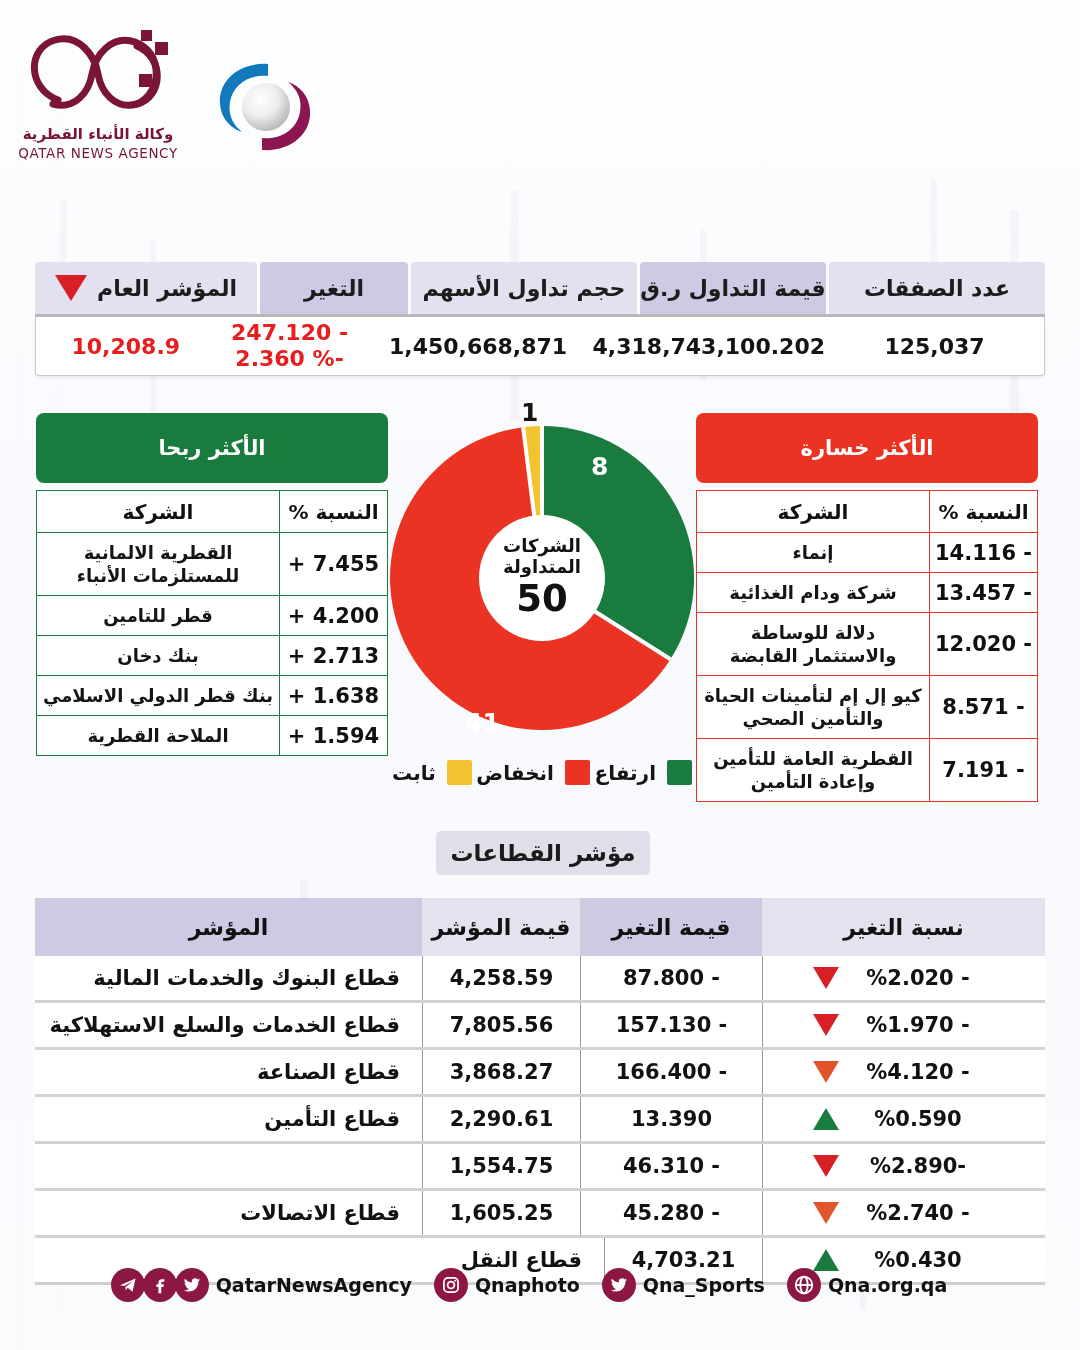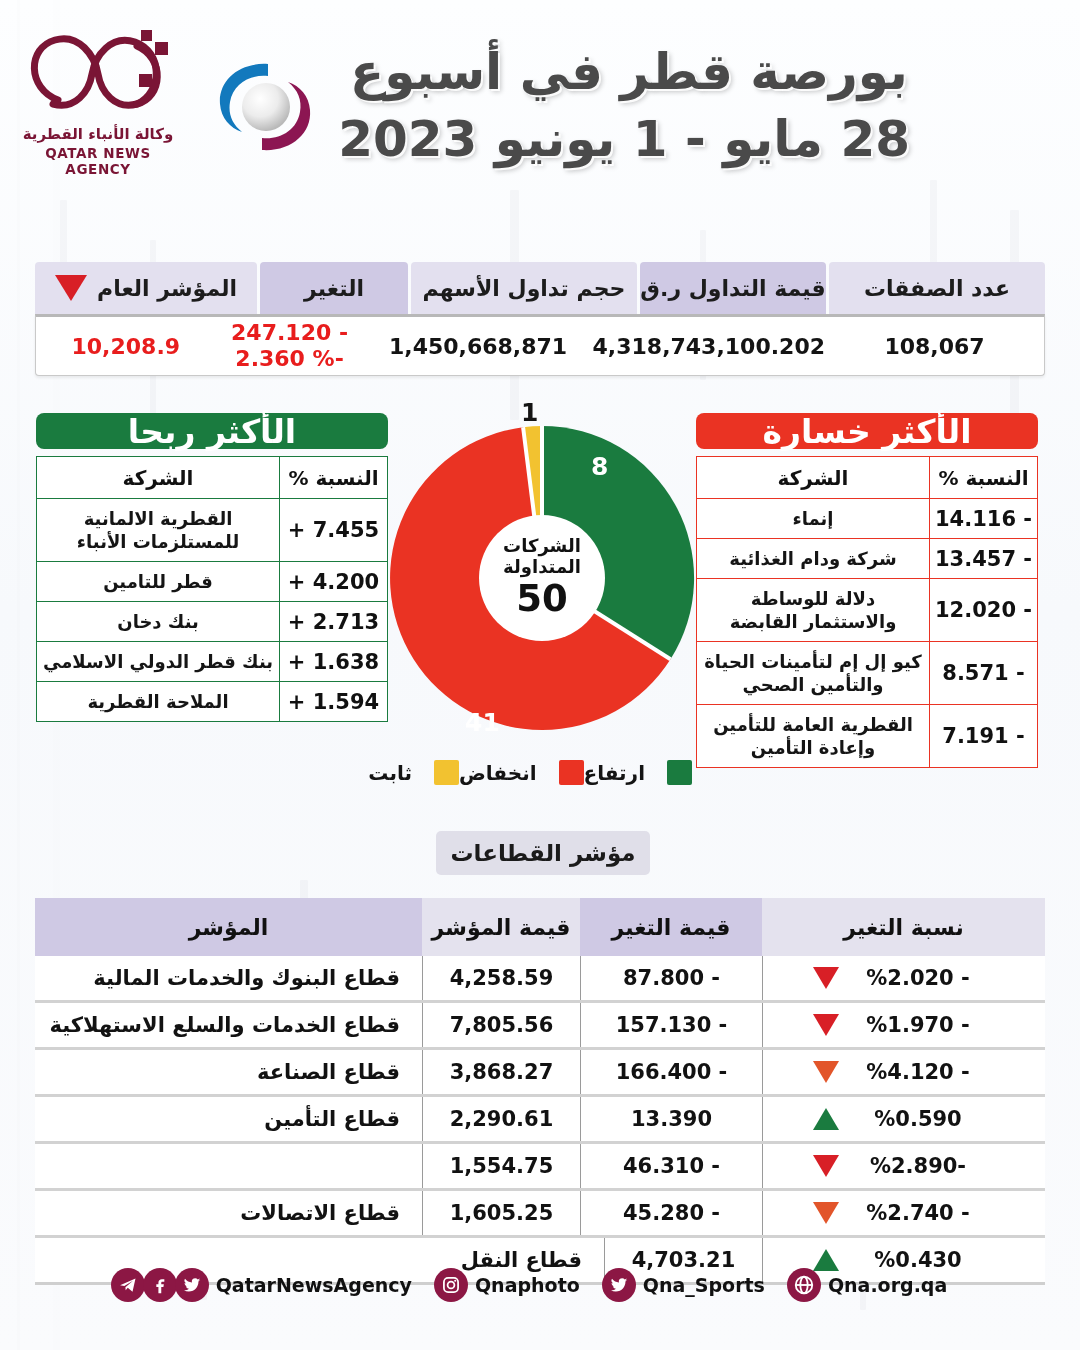--- a/index.html
+++ b/index.html
@@ -89,21 +89,21 @@
   .qna-ar {
     font-size: 15px;
     font-weight: 700;
     color: #7a1535;
     direction: rtl;
     margin-top: 1px;
     letter-spacing: 0.3px;
   }
   .qna-en {
     font-size: 13.5px;
-    font-weight: 700;
+    font-weight: 400;
     color: #7a1535;
     letter-spacing: 0.6px;
     direction: ltr;
     margin-top: 2px;
   }
 
   
   .stats {
     position: absolute;
     top: 262px;
@@ -170,26 +170,26 @@
     margin-right: 10px;
     vertical-align: middle;
   }
 
   
   .panel { position: absolute; }
   .panel-losers { top: 413px; right: 42px; width: 342px; }
   .panel-gainers { top: 413px; left: 36px; width: 352px; }
 
   .panel-title {
-    height: 36px;
+    height: 70px;
     border-radius: 8px;
     display: flex;
     align-items: center;
     justify-content: center;
-    font-size: 33px;
+    font-size: 21px;
     font-weight: 900;
     color: #ffffff;
     direction: rtl;
     letter-spacing: 0.5px;
   }
   .pt-red { background: #ea3323; }
   .pt-green { background: #1a7b3f; }
 
   .panel-table {
     margin-top: 7px;
@@ -278,21 +278,21 @@
     width: 300px;
     display: flex;
     flex-direction: row;
     justify-content: space-between;
     align-items: center;
     direction: rtl;
   }
   .legend-item {
     display: flex;
     align-items: center;
-    gap: 22px;
+    gap: 11px;
     direction: rtl;
   }
   .legend-swatch {
     width: 25px; height: 25px;
     border-radius: 2px;
     display: inline-block;
   }
   .legend-label {
     font-size: 20px;
     font-weight: 800;
@@ -434,24 +434,20 @@
   <div class="bg-bar" style="left:420px; top:950px; width:6px;  height:180px;"></div>
   <div class="bg-bar" style="left:510px; top:190px; width:9px;  height:230px;"></div>
   <div class="bg-bar" style="left:700px; top:230px; width:6px;  height:150px;"></div>
   <div class="bg-bar" style="left:930px; top:180px; width:7px;  height:170px;"></div>
   <div class="bg-bar" style="left:1010px;top:210px; width:9px;  height:210px;"></div>
   <div class="bg-bar" style="left:200px; top:1150px;width:7px;  height:150px;"></div>
   <div class="bg-bar" style="left:860px; top:1120px;width:6px;  height:190px;"></div>
 
   <div class="header">
 
-    <div class="title-wrap">
-      <div class="main-title">بورصة قطر في أسبوع</div>
-      <div class="sub-title">28 مايو - 1 يونيو 2023</div>
-    </div>
 
     <div class="qse-logo">
       <svg width="110" height="110" viewBox="0 0 110 110">
         <path d="M58 12 C30 10 8 28 10 52 C11 66 20 76 32 80 C22 72 18 62 20 50 C23 32 40 22 58 24 Z" fill="#1279bd"></path>
         <path d="M52 98 C80 100 102 82 100 58 C99 44 90 34 78 30 C88 38 92 48 90 60 C87 78 70 88 52 86 Z" fill="#8c1652"></path>
         <defs>
           <radialGradient id="ball" cx="38%" cy="33%" r="68%">
             <stop offset="0%" stop-color="#ffffff"></stop>
             <stop offset="55%" stop-color="#ececec"></stop>
             <stop offset="100%" stop-color="#b9b9b9"></stop>
@@ -481,21 +477,21 @@
       <div class="cell sc-1">عدد الصفقات</div>
       <div class="cell sc-2">قيمة التداول ر.ق</div>
       <div class="cell sc-3">حجم تداول الأسهم</div>
       <div class="cell sc-4">التغير</div>
       <div class="cell sc-5">
         <span>المؤشر العام</span>
         <span class="tri-down-head"></span>
       </div>
     </div>
     <div class="stats-body">
-      <div class="cell bc-1">108,067</div>
+      <div class="cell bc-1">125,037</div>
       <div class="cell bc-2">4,318,743,100.202</div>
       <div class="cell bc-3">1,450,668,871</div>
       <div class="cell bc-4">
         <span>247.120 -</span>
         <span>2.360 %-</span>
       </div>
       <div class="cell bc-5">10,208.9</div>
     </div>
   </div>
 

